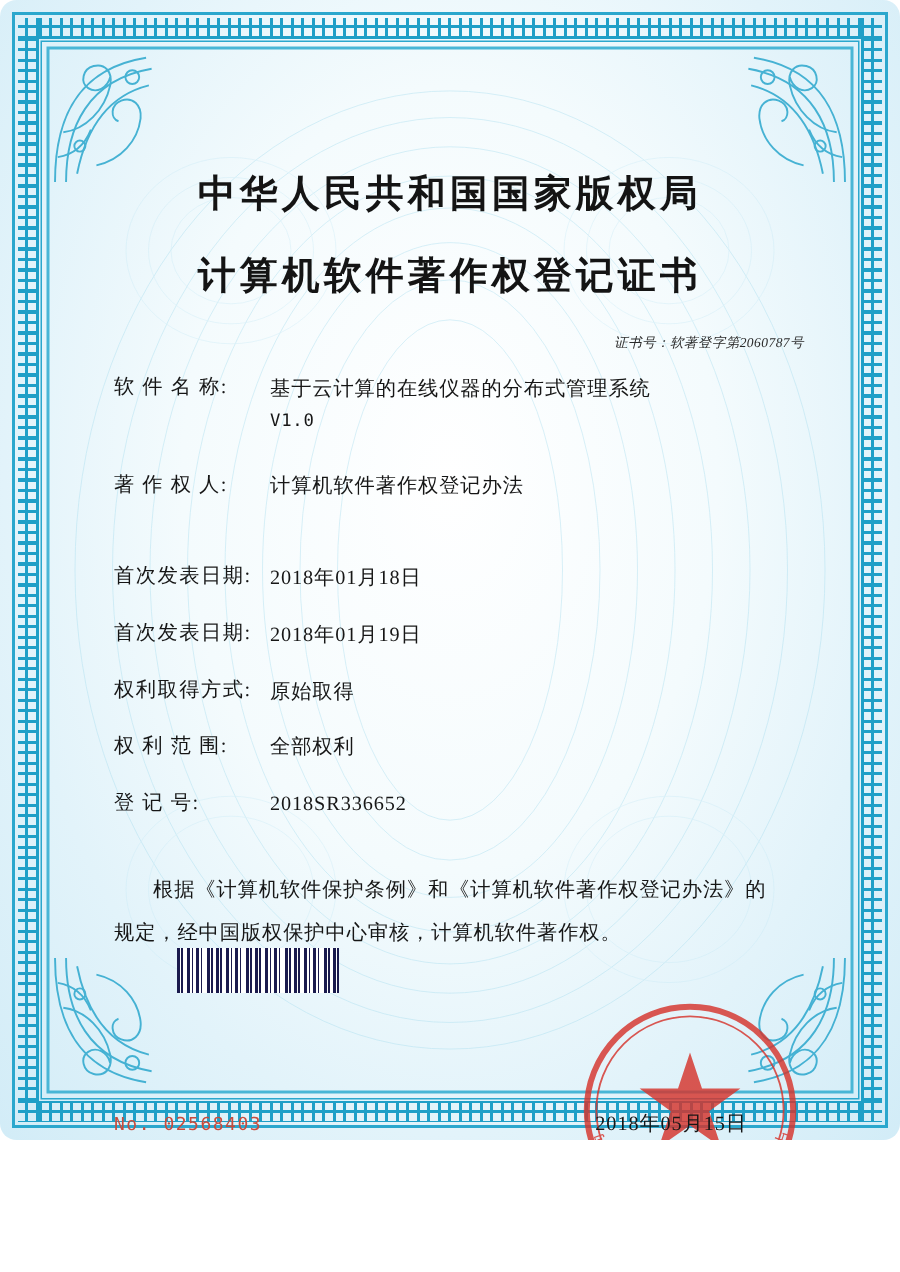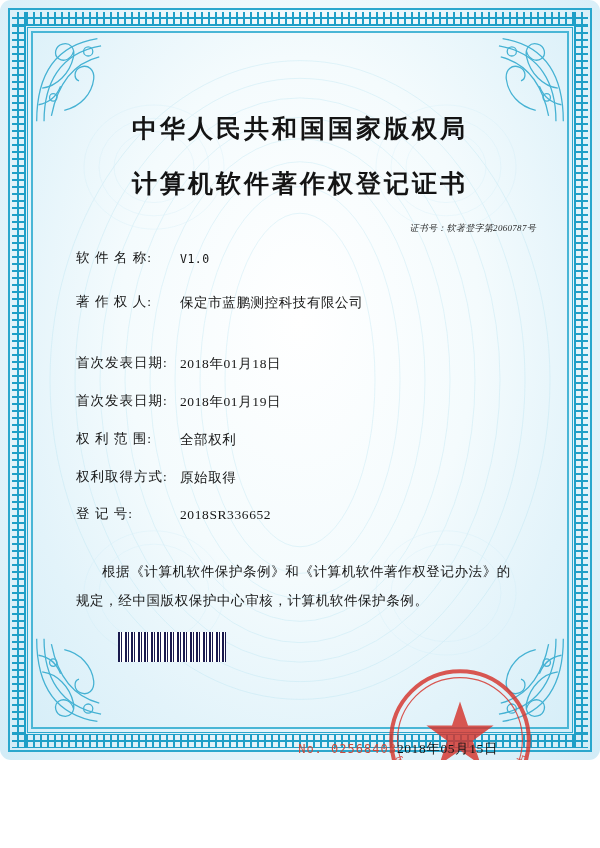--- a/index.html
+++ b/index.html
@@ -193,21 +193,21 @@
   }
   .seal svg { width: 100%; height: 100%; }
 
   
   .footer {
     position: absolute;
     left: 36px;
     right: 28px;
     top: 700px;
     display: flex;
-    justify-content: flex-end;
+    justify-content: space-between;
     align-items: baseline;
   }
   .serial {
     font-size: 12px;
     color: #c94b3c;
     font-family: "DejaVu Sans Mono", monospace;
     letter-spacing: 1px;
   }
   .issue-date {
     font-size: 13.5px;
@@ -317,59 +317,60 @@
 
     <div class="cert-no">
       <span>证书号：</span><span>软著登字第2060787号</span>
     </div>
 
     <div class="fields">
 
       <div class="field-row">
         <div class="field-label">软 件 名 称:</div>
         <div class="field-value">
+          <span>基于云计算的在线仪器的分布式管理系统</span>
           <span class="sub">V1.0</span>
         </div>
       </div>
 
       <div class="field-row" style="margin-top:24px;font-family:Liberation Serif, serif;">
         <div class="field-label">著 作 权 人:</div>
-        <div class="field-value">保定市蓝鹏测控科技有限公司</div>
+        <div class="field-value">计算机软件著作权登记办法</div>
       </div>
 
       <div class="field-row gap-large">
         <div class="field-label">首次发表日期:</div>
         <div class="field-value">2018年01月18日</div>
       </div>
 
       <div class="field-row">
         <div class="field-label">首次发表日期:</div>
         <div class="field-value">2018年01月19日</div>
       </div>
 
       <div class="field-row">
+        <div class="field-label">权利取得方式:</div>
+        <div class="field-value">原始取得</div>
+      </div>
+
+      <div class="field-row">
         <div class="field-label">权 利 范 围:</div>
         <div class="field-value">全部权利</div>
       </div>
 
       <div class="field-row">
-        <div class="field-label">权利取得方式:</div>
-        <div class="field-value">原始取得</div>
-      </div>
-
-      <div class="field-row">
         <div class="field-label">登 记 号:</div>
         <div class="field-value">2018SR336652</div>
       </div>
 
     </div>
 
     <div class="paragraph">
       <span class="indent"></span><span>根据《计算机软件保护条例》和《计算机软件著作权登记办法》的</span><br>
-      <span>规定，经中国版权保护中心审核，计算机软件保护条例。</span>
+      <span>规定，经中国版权保护中心审核，计算机软件著作权。</span>
     </div>
 
     <div class="barcode"></div>
 
     <div class="seal">
       <svg viewBox="0 0 200 200">
         <defs>
           <path id="sealArc" d="M 100,100 m -76,0 a 76,76 0 1,1 152,0" transform="rotate(180 100 100)"></path>
         </defs>
         <circle cx="100" cy="100" r="86" fill="none" stroke="#d6342c" stroke-width="5"></circle>

